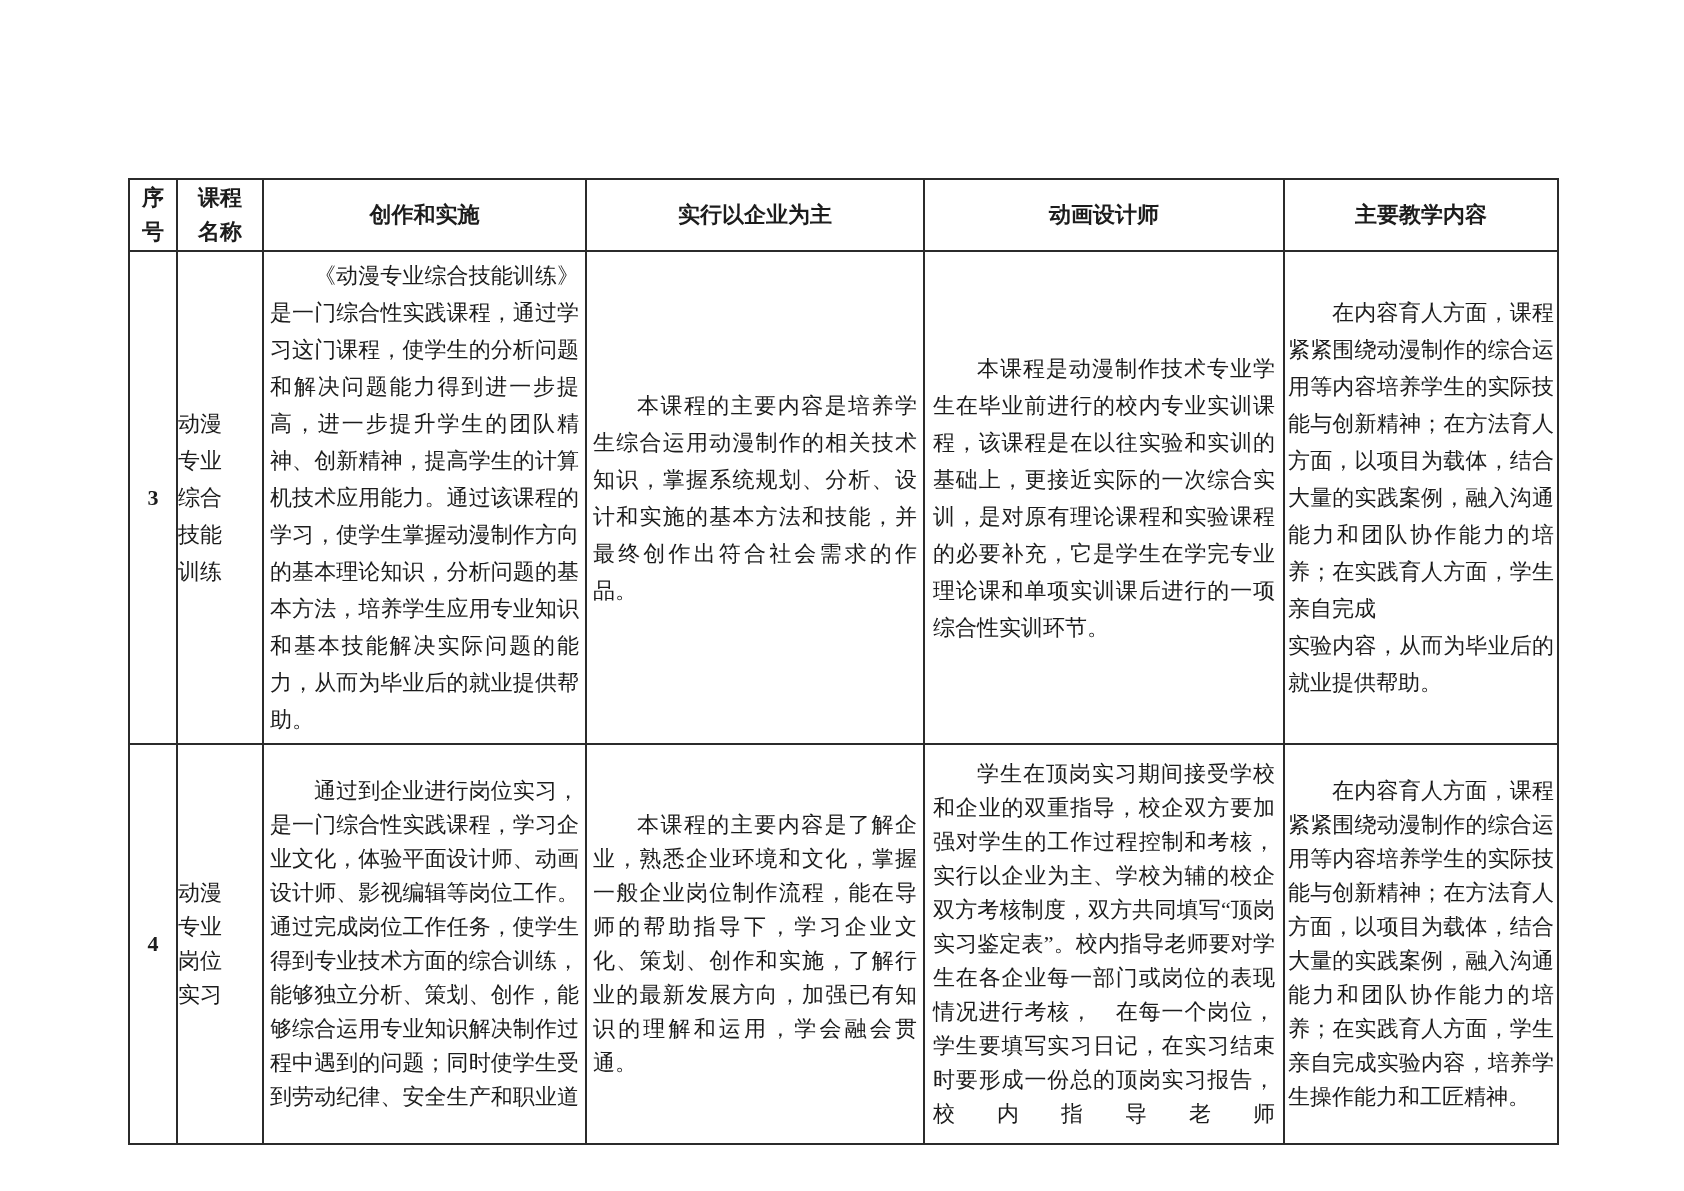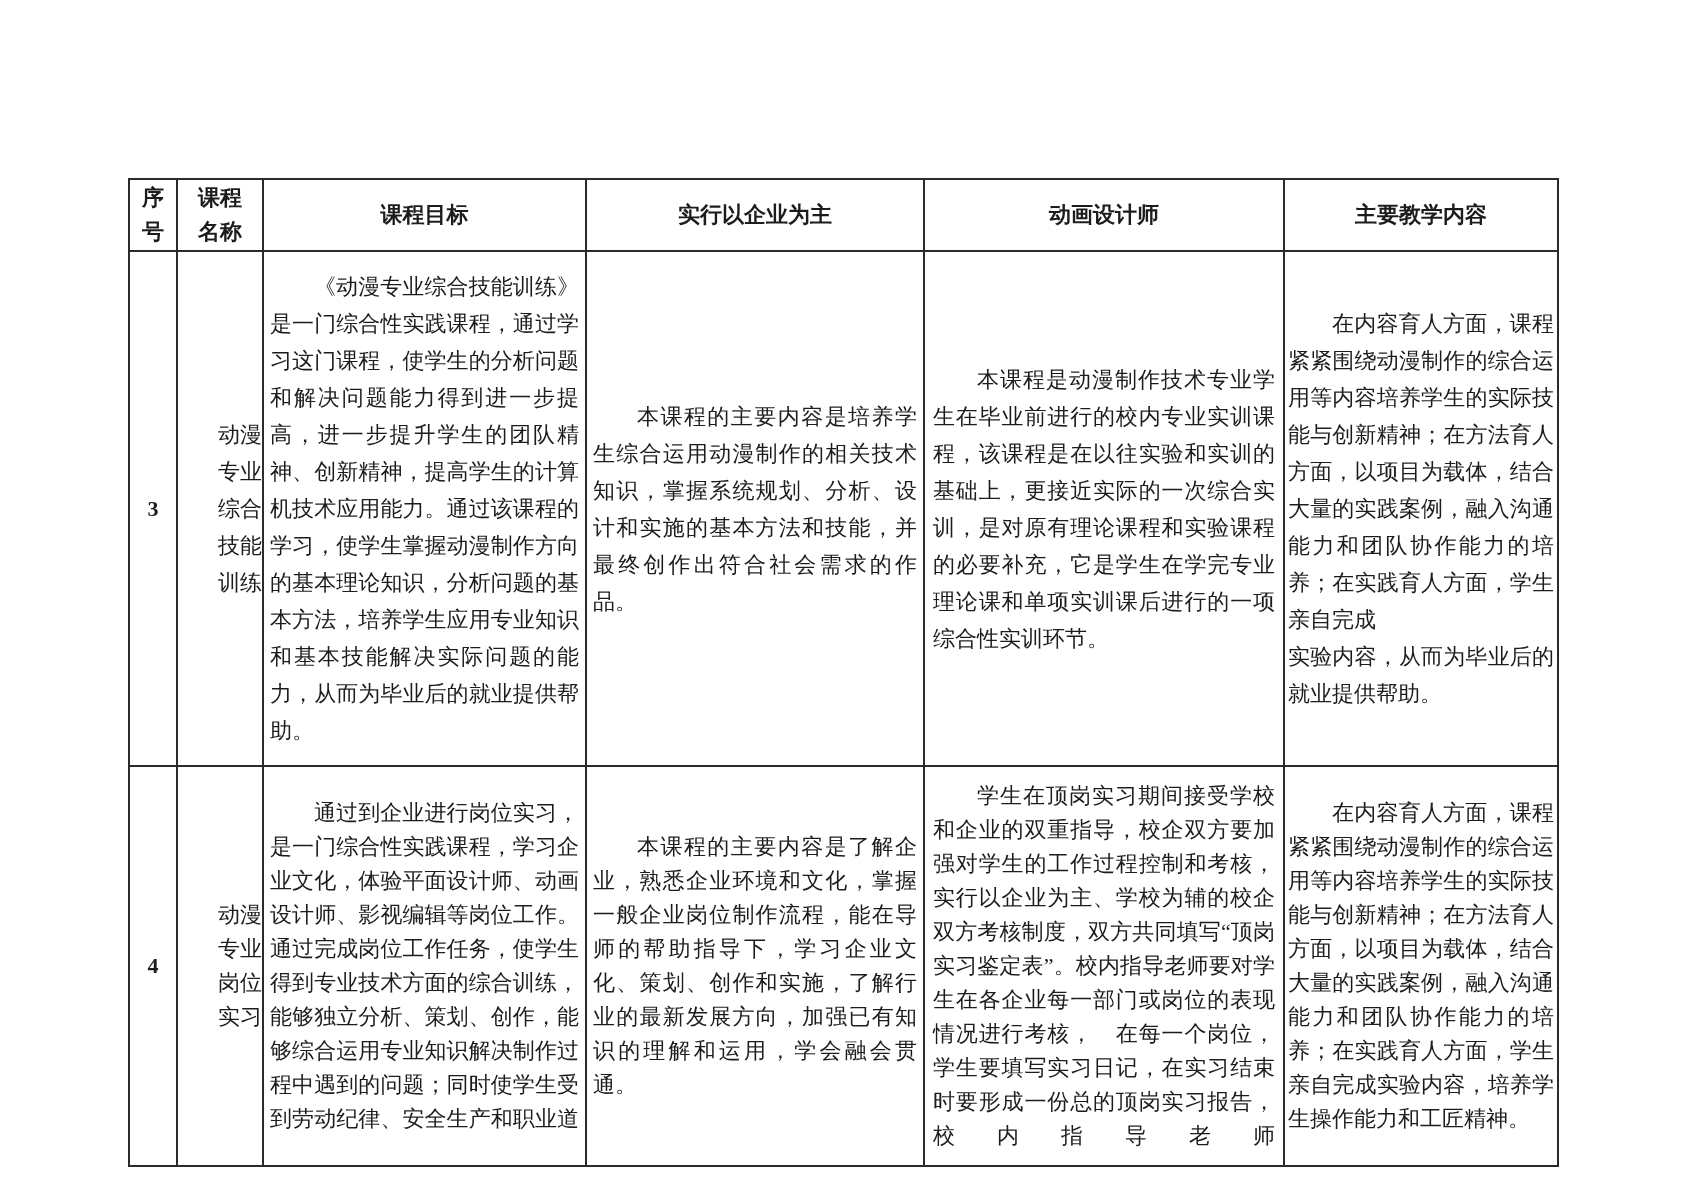--- a/index.html
+++ b/index.html
@@ -55,25 +55,25 @@
   tr.row-3{height:409px;}
   tr.row-4{height:339px;}
   tr.row-3 td{line-height:37px;}
   tr.row-4 td{line-height:34px;}
 
   td.cell-no{
     text-align:center;
     font-weight:bold;
   }
   td.cell-name{
-    text-align:right;
+    text-align:left;
     white-space:pre-line;
     font-family:Liberation Serif, serif;
   }
-  td.cell-goal{padding:16px 6px;}
+  td.cell-goal{padding:5px 6px;}
   td.cell-content{padding:0 6px;}
   td.cell-req{padding:12px 8px;}
   td.cell-ideo{padding:16px 3px;}
 
   p.para{
     text-align:justify;
     text-justify:inter-character;
   }
   p.para.indent{text-indent:2em;}
   p.para.cut{text-align-last:justify;}
@@ -90,21 +90,21 @@
       <col class="c-content">
       <col class="c-req">
       <col class="c-ideo">
     </colgroup>
     <thead>
       <tr class="header-row">
         <th>序
 号</th>
         <th>课程
 名称</th>
-        <th>课程目标</th>
+        <th>创作和实施</th>
         <th>实行以企业为主</th>
         <th>动画设计师</th>
         <th>主要教学内容</th>
       </tr>
     </thead>
     <tbody>
       <tr class="row-3">
         <td class="cell-no">3</td>
         <td class="cell-name">动漫
 专业

